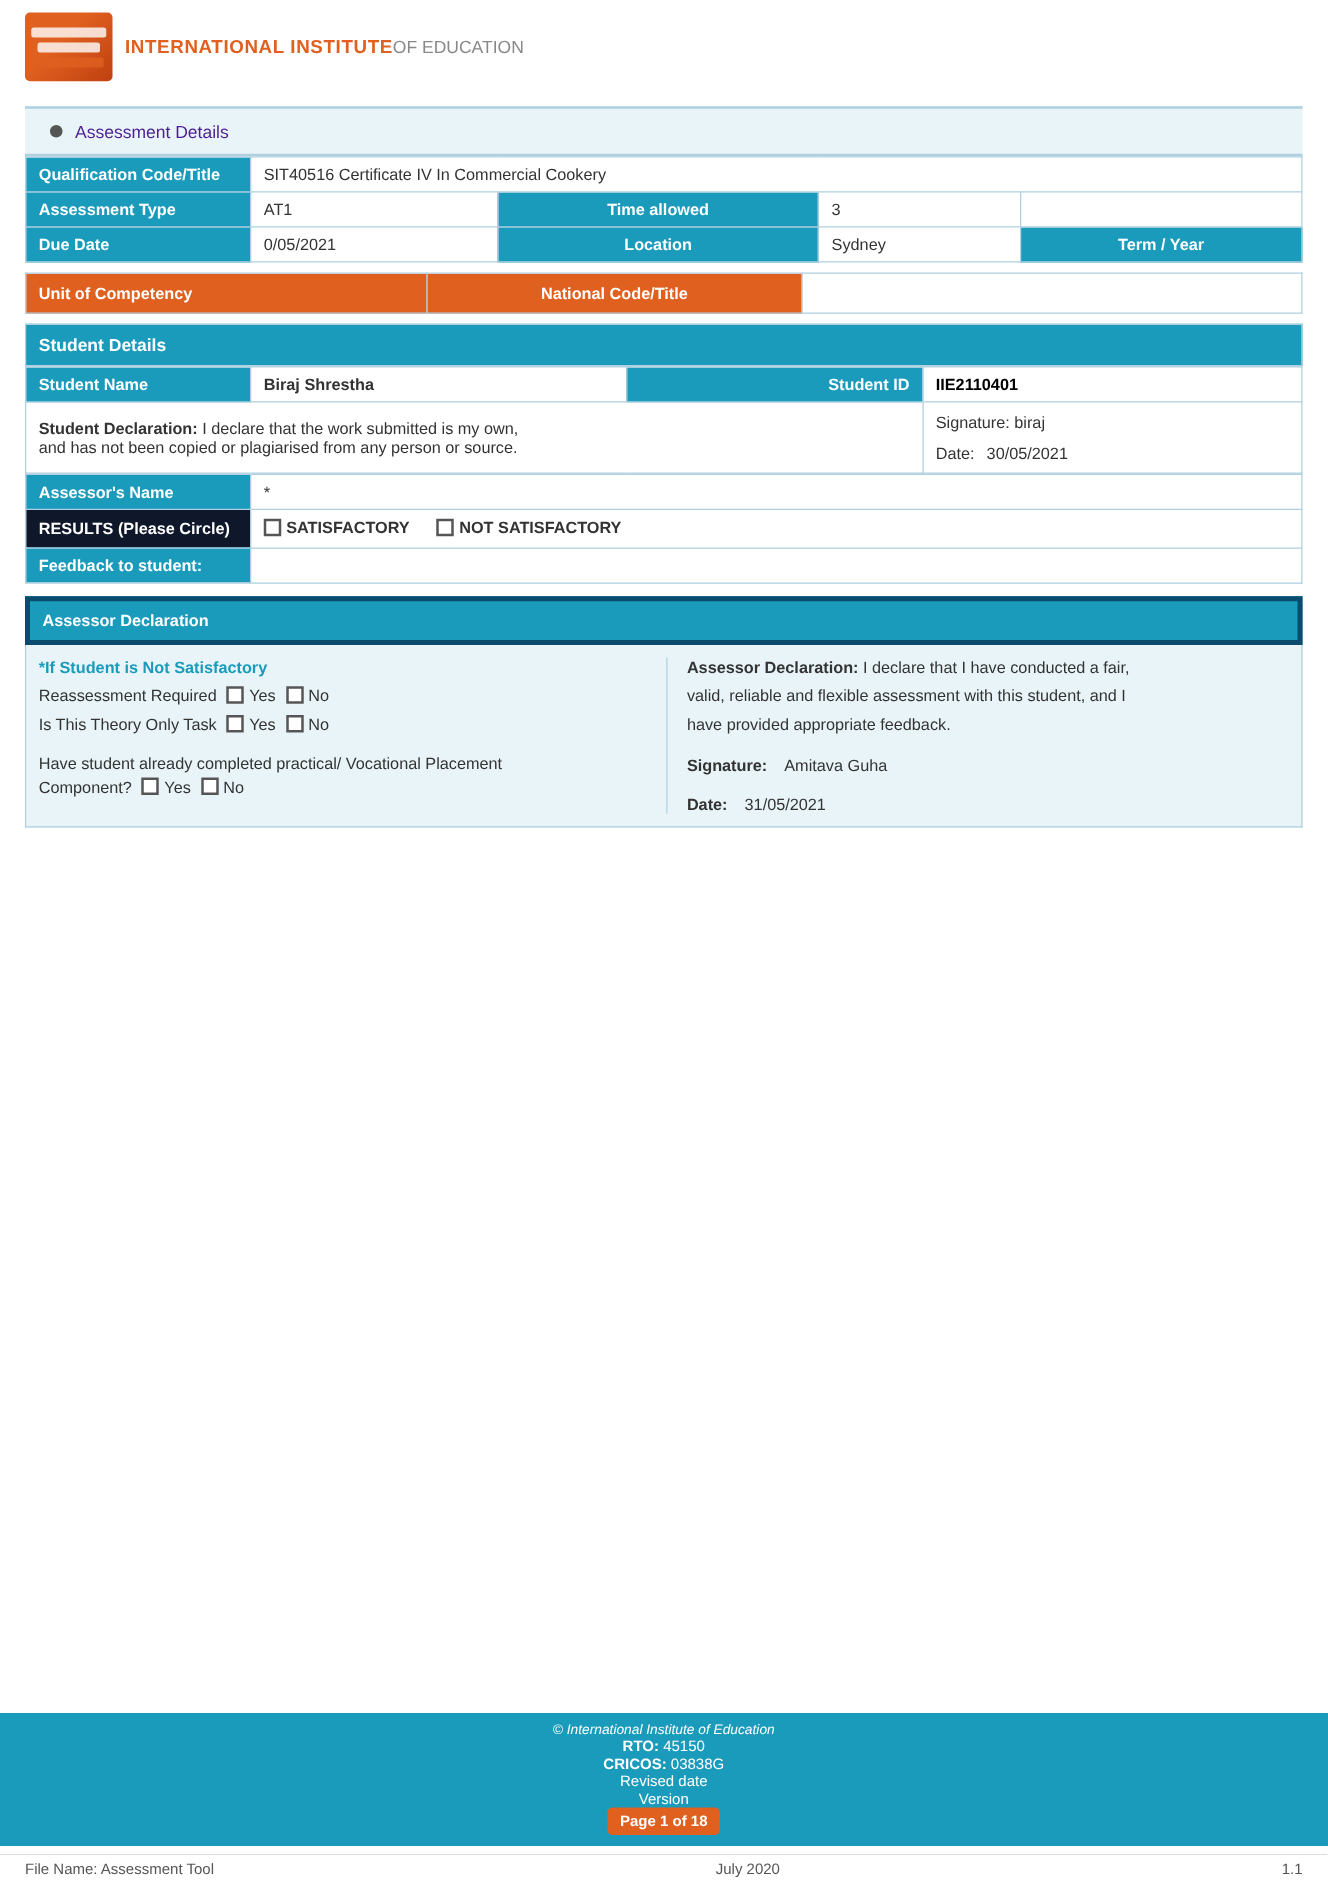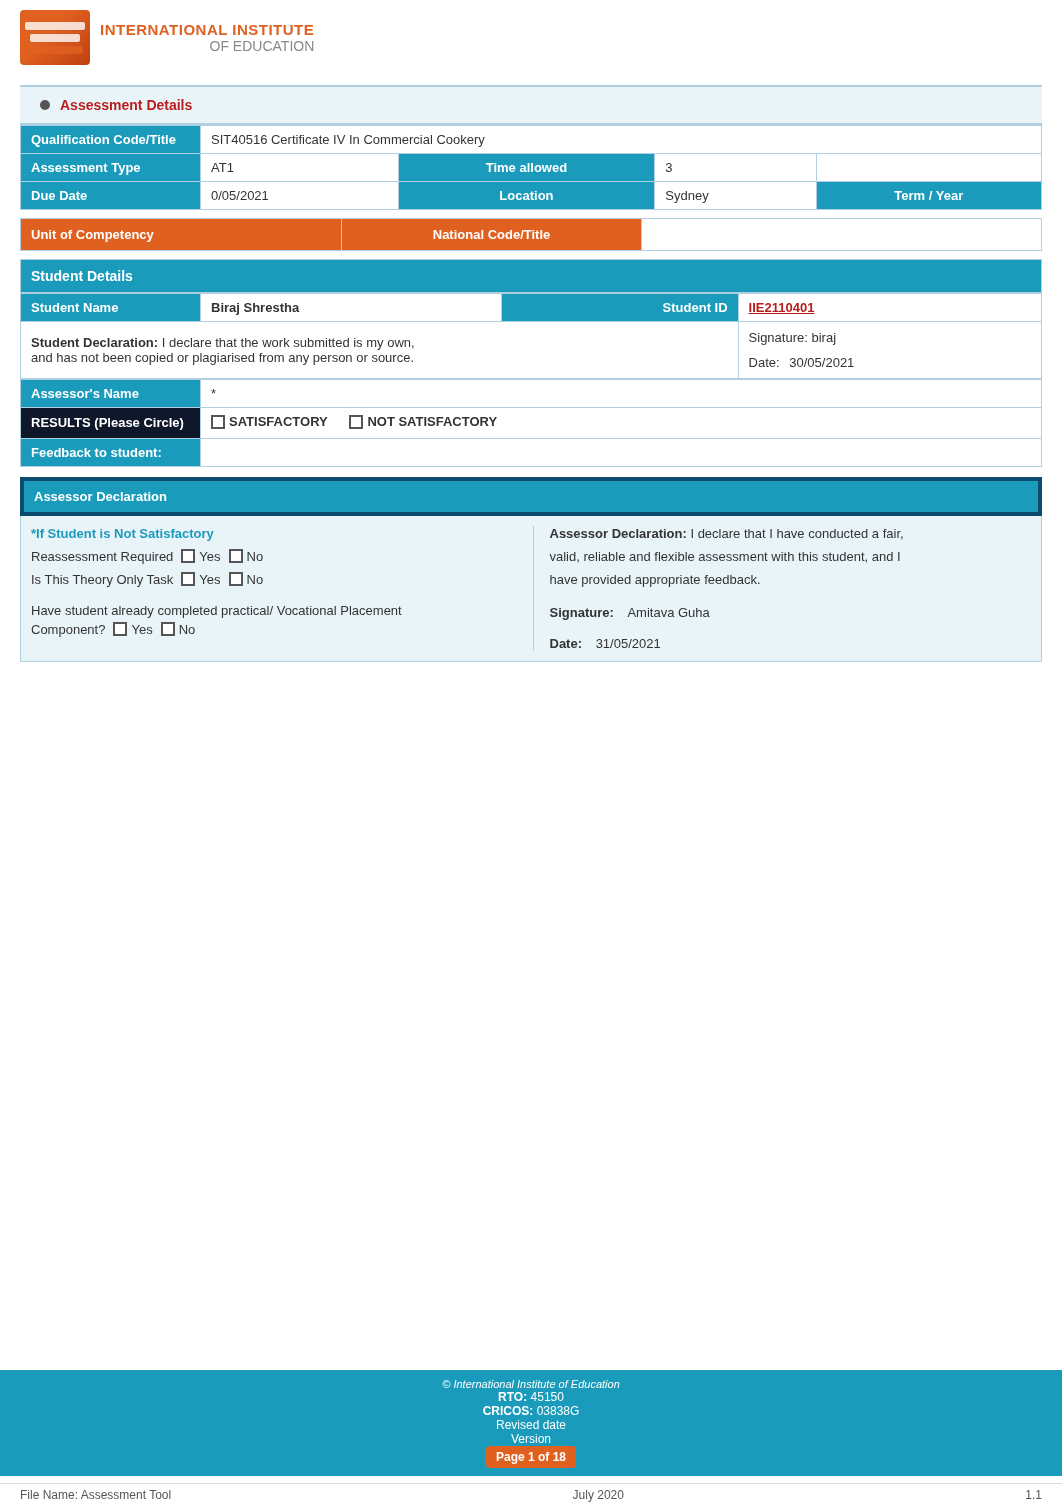--- a/index.html
+++ b/index.html
@@ -37,22 +37,20 @@
     }
     .logo-bar {
       width: 60px;
       height: 8px;
       background: #fff;
       border-radius: 2px;
       opacity: 0.8;
     }
     .logo-text-block {
       display: flex;
-      flex-direction: column;
-      align-items: flex-end;
     }
     .logo-title {
       font-size: 15px;
       font-weight: bold;
       color: #e06020;
       letter-spacing: 0.5px;
     }
     .logo-subtitle {
       font-size: 14px;
       color: #888;
@@ -70,22 +68,22 @@
       margin-top: 10px;
     }
     .section-bullet {
       width: 10px;
       height: 10px;
       background: #555;
       border-radius: 50%;
     }
     .section-title {
       font-size: 14px;
-      font-weight: bold;
-      color: #b91c1c;
+      font-weight: normal;
+      color: #4c1d95;
     }
 
     
     .form-table {
       width: 100%;
       border-collapse: collapse;
       margin: 0;
     }
     .form-table td, .form-table th {
       border: 1px solid #b0cfe0;
@@ -280,21 +278,21 @@
       </table>
 
     <div class="student-section-header" style="margin-top:8px;">Student Details</div>
 
     <table class="form-table">
       <tbody>
           <tr>
         <td class="label-cell">Student Name</td>
         <td class="value-cell" style="font-weight:bold;">Biraj Shrestha</td>
         <td style="background:#1a9bbb;color:#fff;font-weight:bold;border:1px solid #b0cfe0;padding:6px 10px;text-align:right;">Student ID</td>
-        <td style="border:1px solid #b0cfe0;padding:6px 10px;font-weight:bold;color:#b91c1c;text-decoration:underline;">IIE2110401</td>
+        <td style="border:1px solid #b0cfe0;padding:6px 10px;font-weight:bold;color:#000000;">IIE2110401</td>
       </tr>
       <tr>
         <td colspan="3" class="value-cell" style="padding:8px 10px;">
           <span style="font-weight:bold;">Student Declaration:</span>
           <span>  I declare that the work submitted is my own,</span>
           <br>
           <span>and has not been copied or plagiarised from any person or source.</span>
         </td>
         <td class="value-cell" style="vertical-align:top;padding:8px 10px;">
           <div>Signature: biraj</div>

